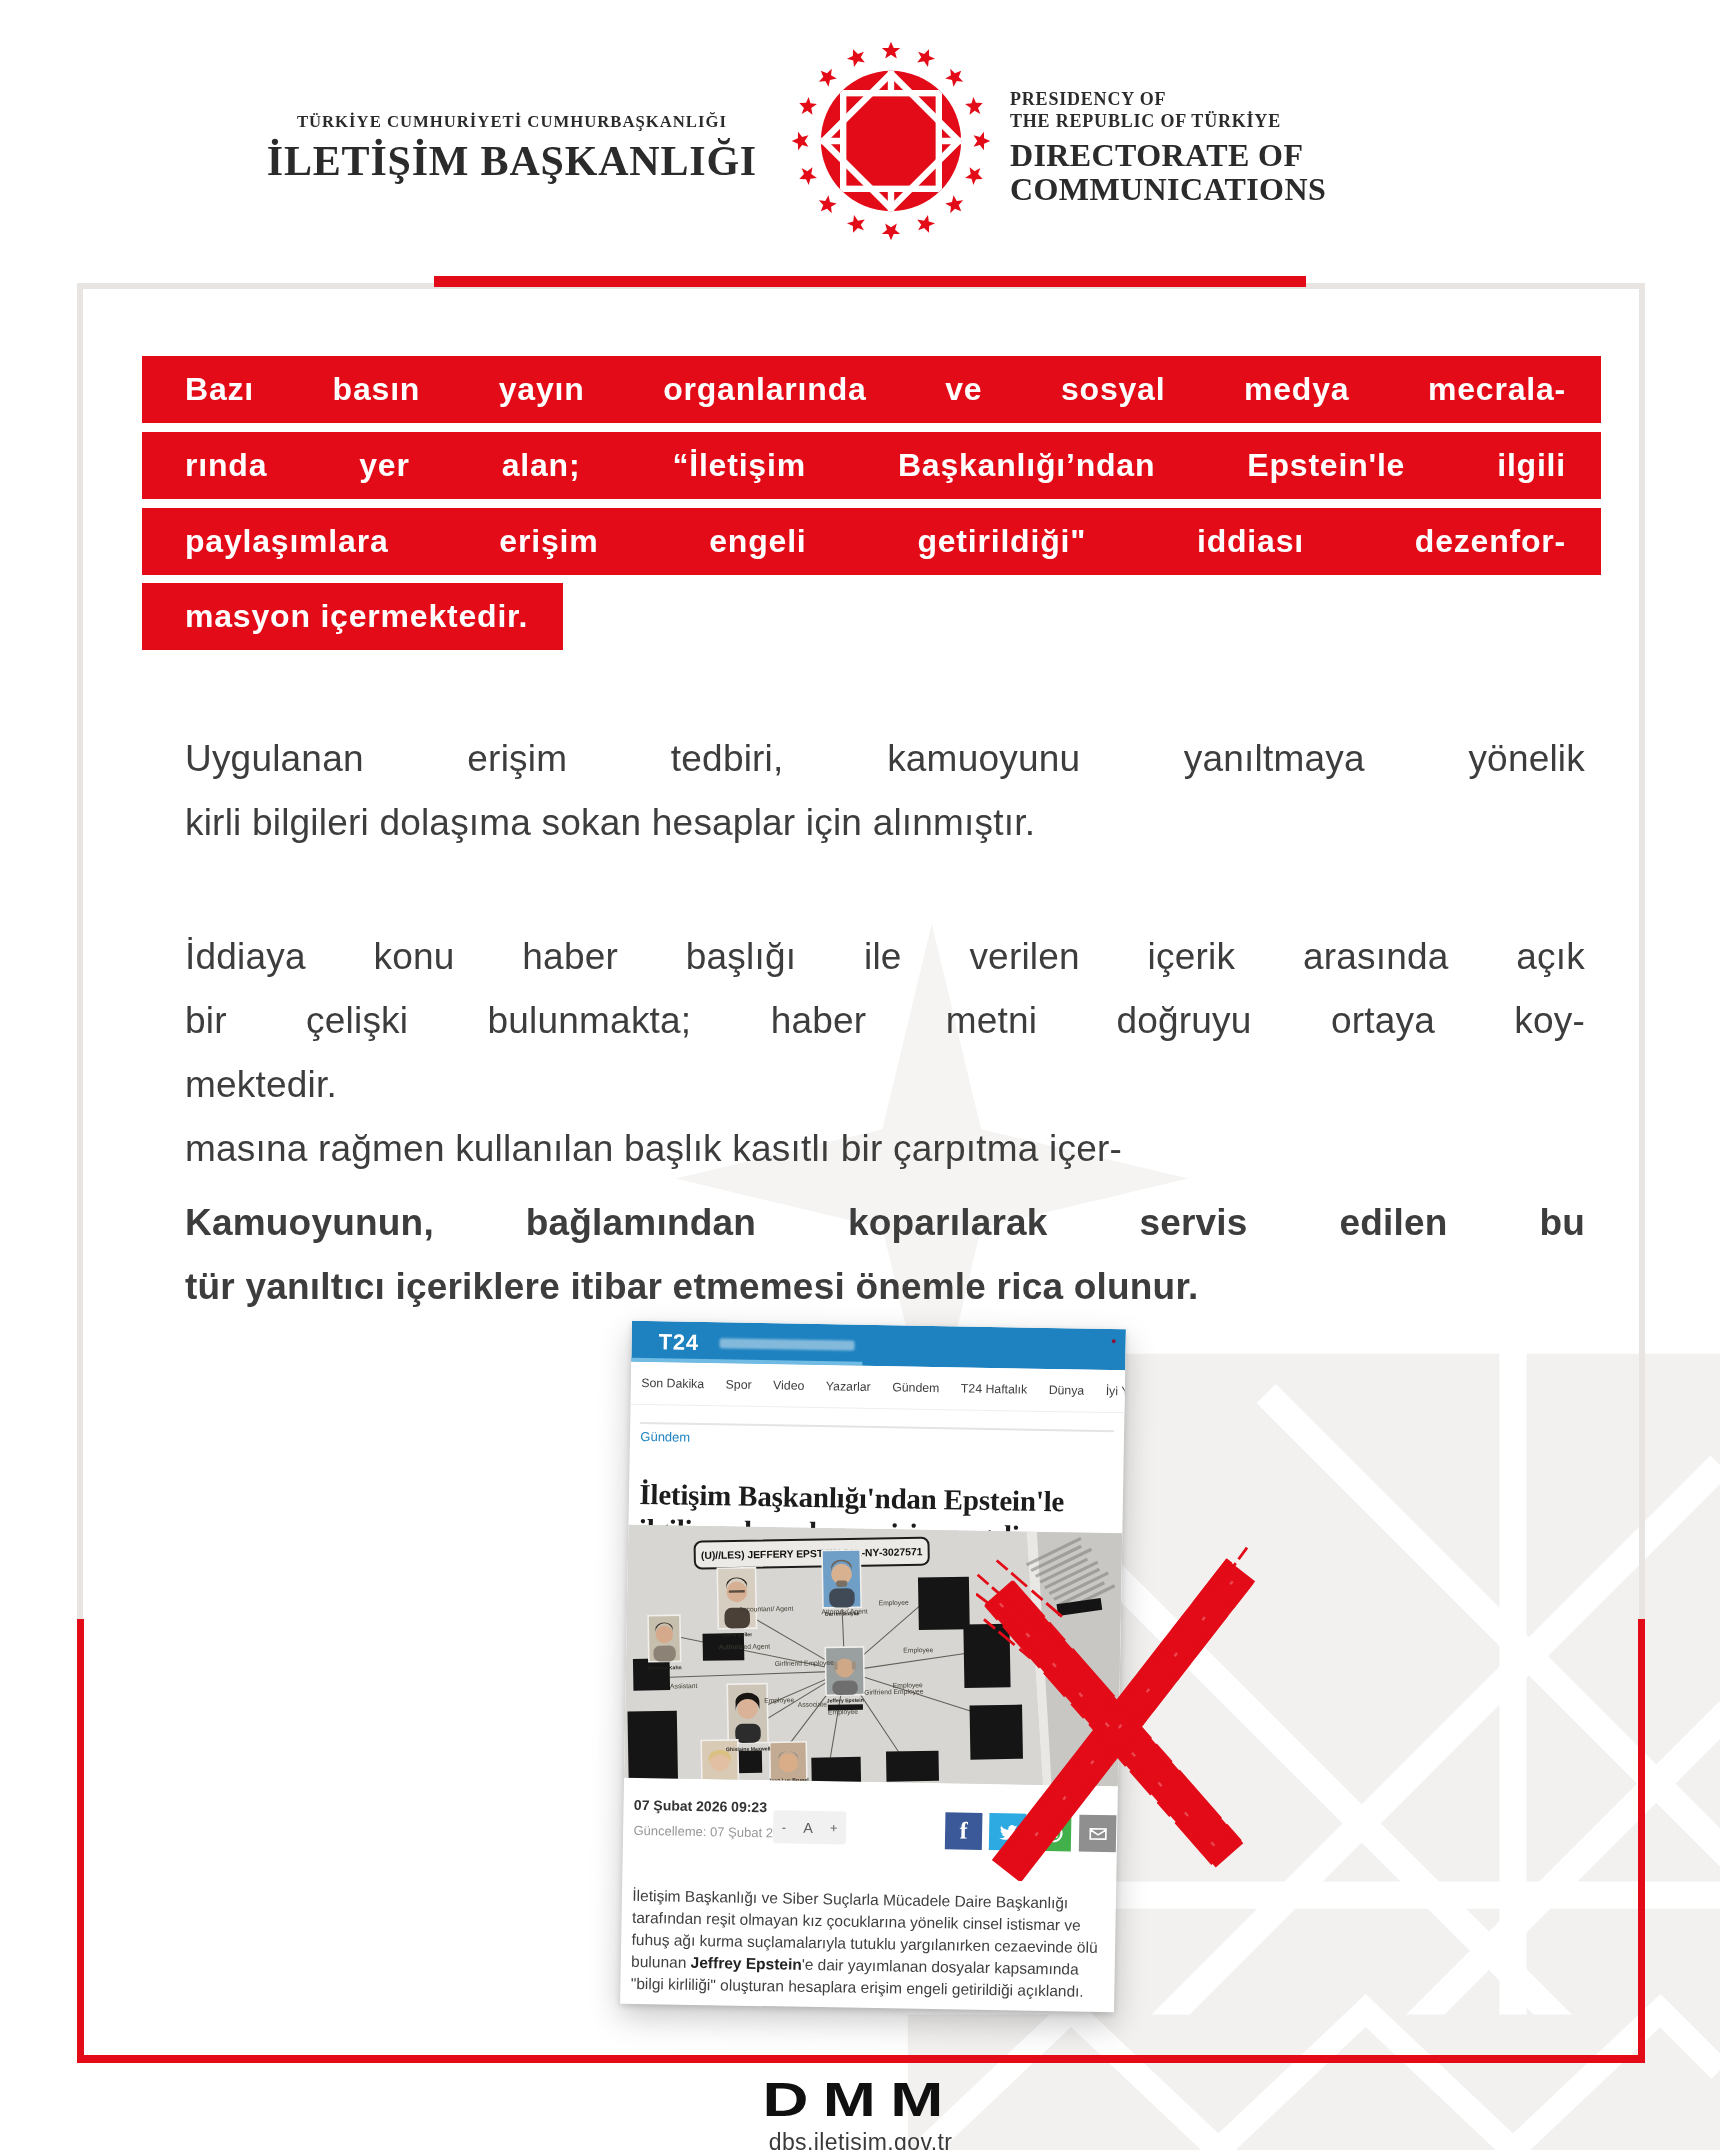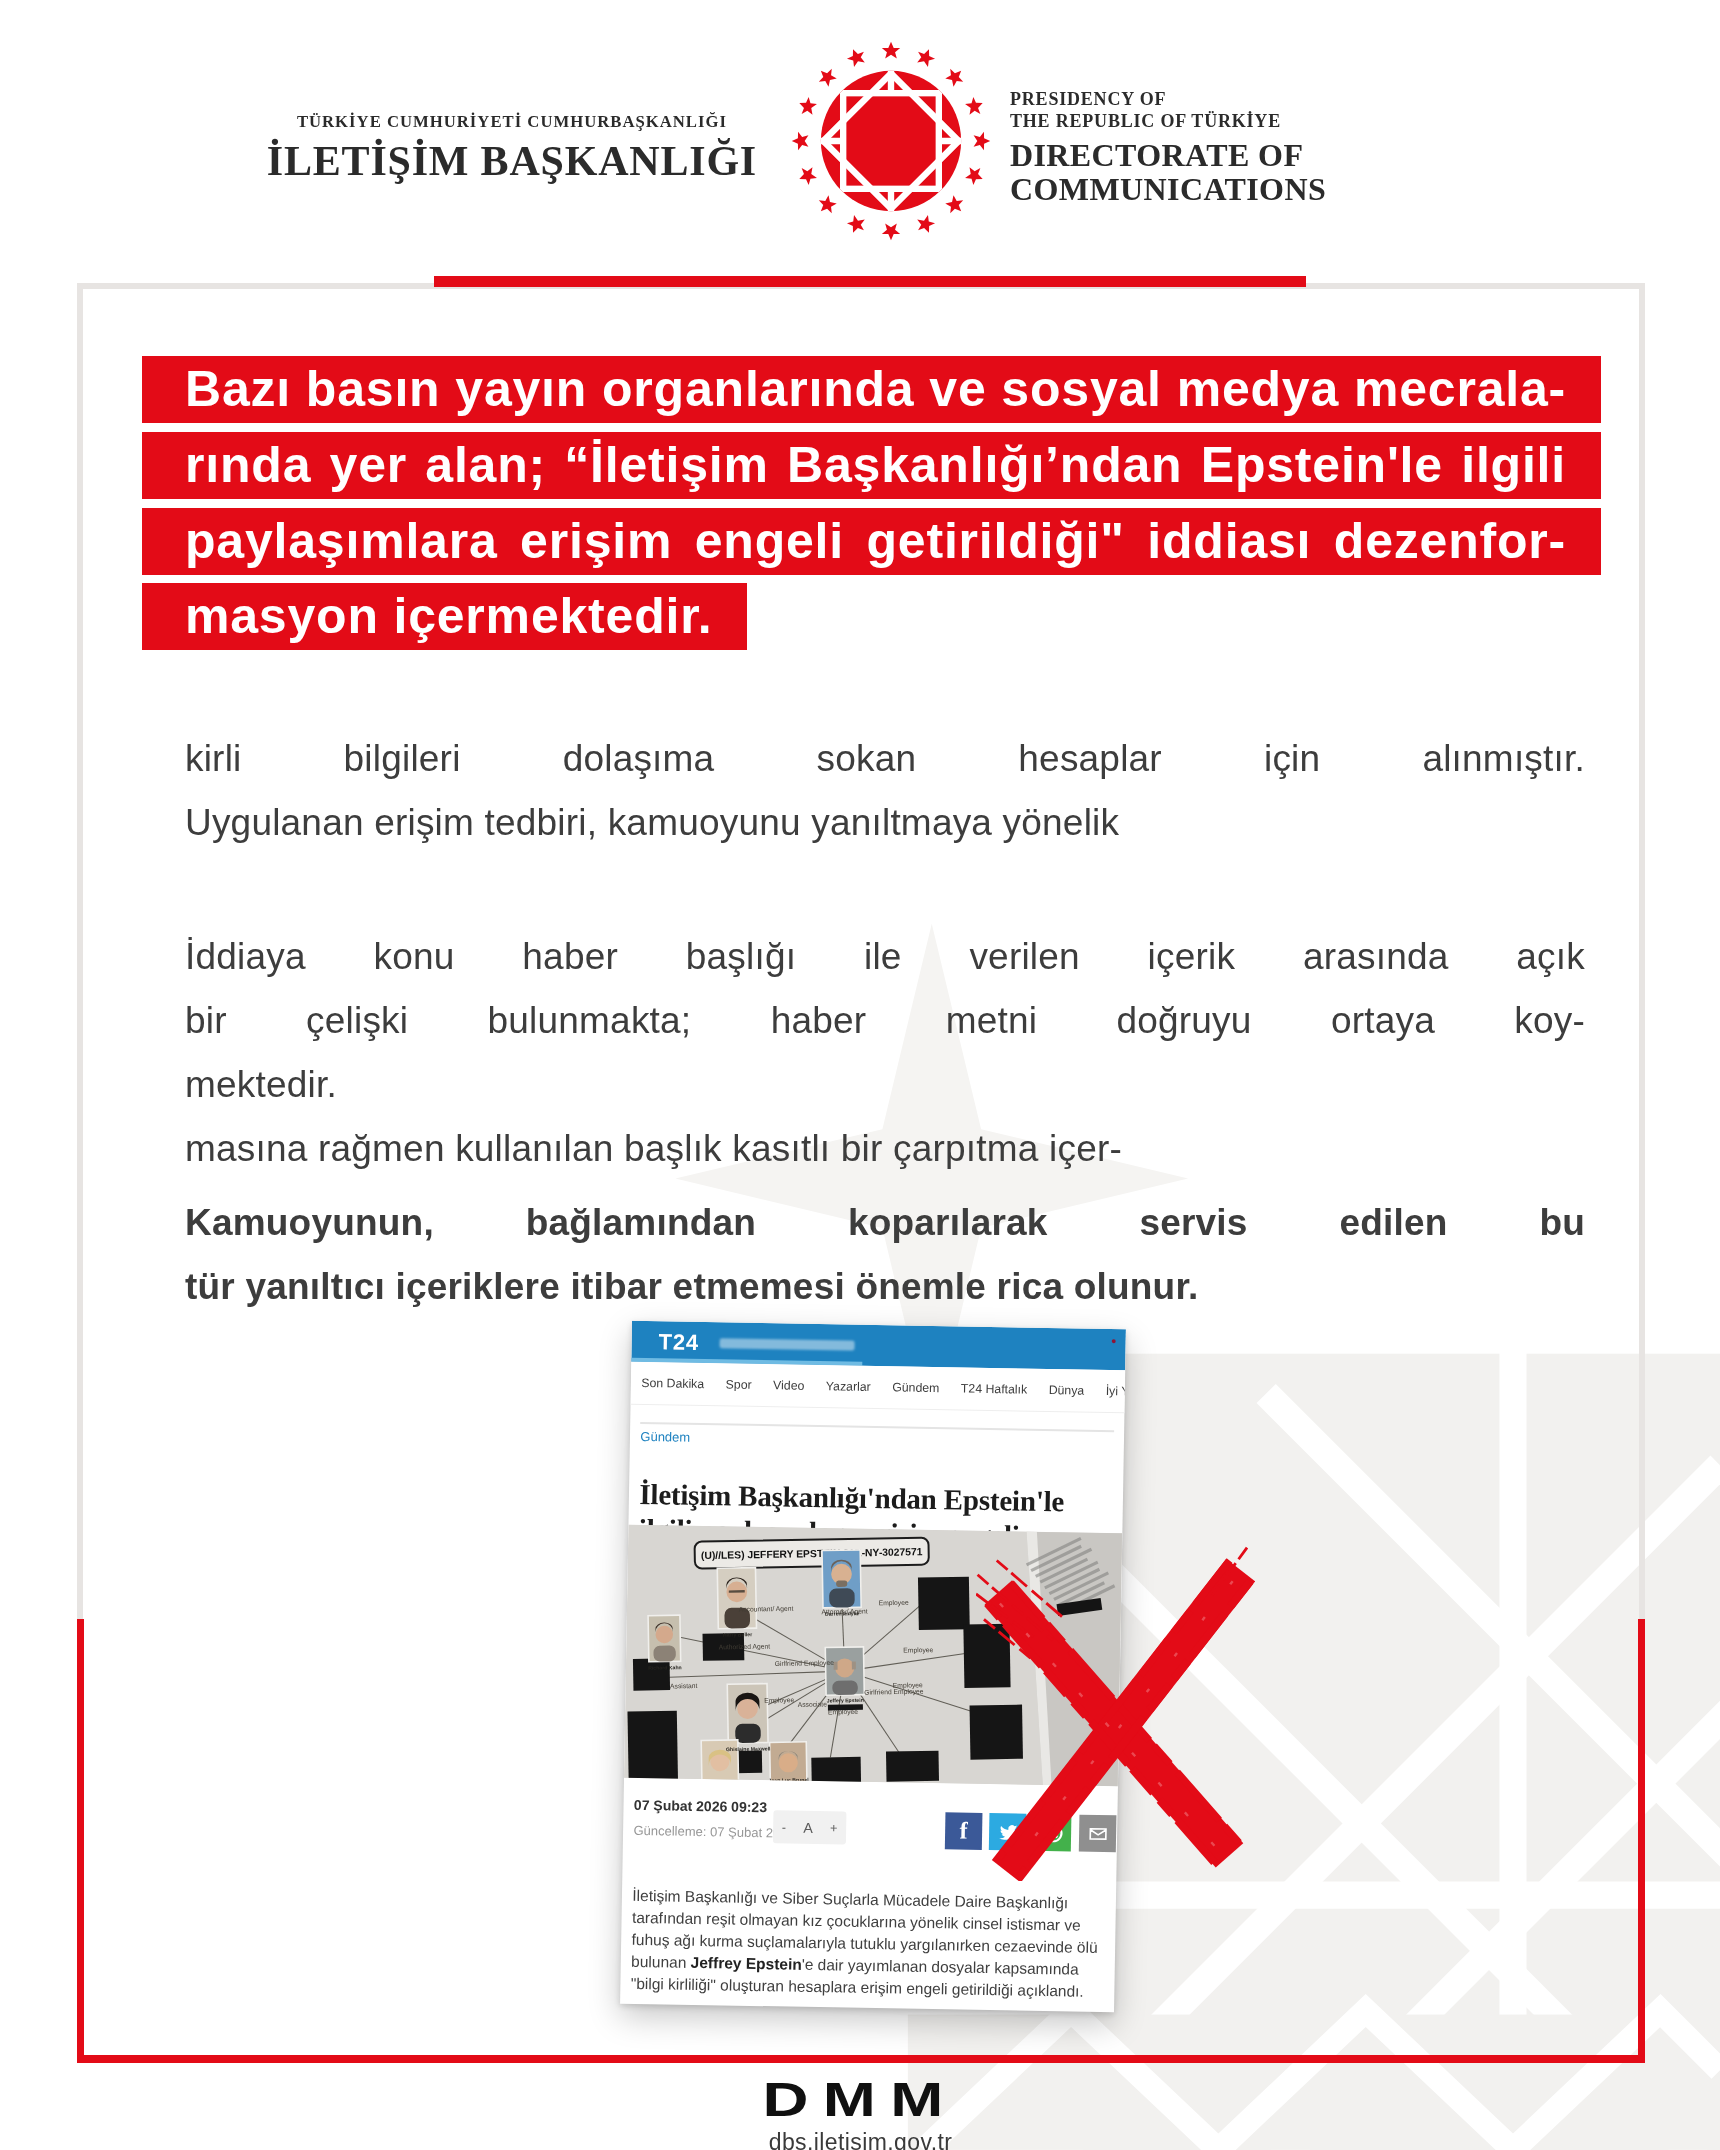--- a/index.html
+++ b/index.html
@@ -29,21 +29,21 @@
 
   
   .ornament{position:absolute;left:669px;top:844px;width:1051px;height:1306px;z-index:0;}
 
   
   .card{position:absolute;left:77px;top:283px;width:1568px;height:1780px;z-index:3;}
 
   .claim{position:absolute;left:65px;top:73px;}
   .claim-line{margin-bottom:8.8px;height:67px;}
   .chip{display:inline-block;background:#e30b17;color:#ffffff;font-weight:700;
-        font-size:50px;line-height:67px;letter-spacing:0.8px;white-space:nowrap;
+        font-size:32px;line-height:67px;letter-spacing:0.8px;white-space:nowrap;
         padding:0 35px 0 43px;box-sizing:border-box;}
   .claim-line:nth-child(1) .chip,
   .claim-line:nth-child(2) .chip,
   .claim-line:nth-child(3) .chip{width:1459px;text-align:justify;text-align-last:justify;}
 
   .para{position:absolute;left:108px;width:1400px;color:#3d3d3d;font-size:37px;
         letter-spacing:0.2px;}
   .jline{line-height:64px;text-align:justify;text-align-last:justify;white-space:normal;}
   .para .jline:last-child{text-align-last:left;}
   .p1{top:444px;} .p2{top:642px;} .p3{top:908px;font-weight:bold;}
@@ -188,22 +188,22 @@
       </div>
         <div class="claim-line">
         <span class="chip">paylaşımlara erişim engeli getirildiği" iddiası dezenfor-</span>
       </div>
         <div class="claim-line">
         <span class="chip">masyon içermektedir.</span>
       </div>
       </div>
 
     <section class="para p1">
+        <div class="jline">Uygulanan erişim tedbiri, kamuoyunu yanıltmaya yönelik</div>
         <div class="jline">kirli bilgileri dolaşıma sokan hesaplar için alınmıştır.</div>
-        <div class="jline">Uygulanan erişim tedbiri, kamuoyunu yanıltmaya yönelik</div>
       </section>
     <section class="para p2">
         <div class="jline">İddiaya konu haber başlığı ile verilen içerik arasında açık</div>
         <div class="jline">bir çelişki bulunmakta; haber metni doğruyu ortaya koy-</div>
         <div class="jline">mektedir.</div>
         <div class="jline">masına rağmen kullanılan başlık kasıtlı bir çarpıtma içer-</div>
       </section>
     <section class="para p3">
         <div class="jline">Kamuoyunun, bağlamından koparılarak servis edilen bu</div>
         <div class="jline">tür yanıltıcı içeriklere itibar etmemesi önemle rica olunur.</div>

